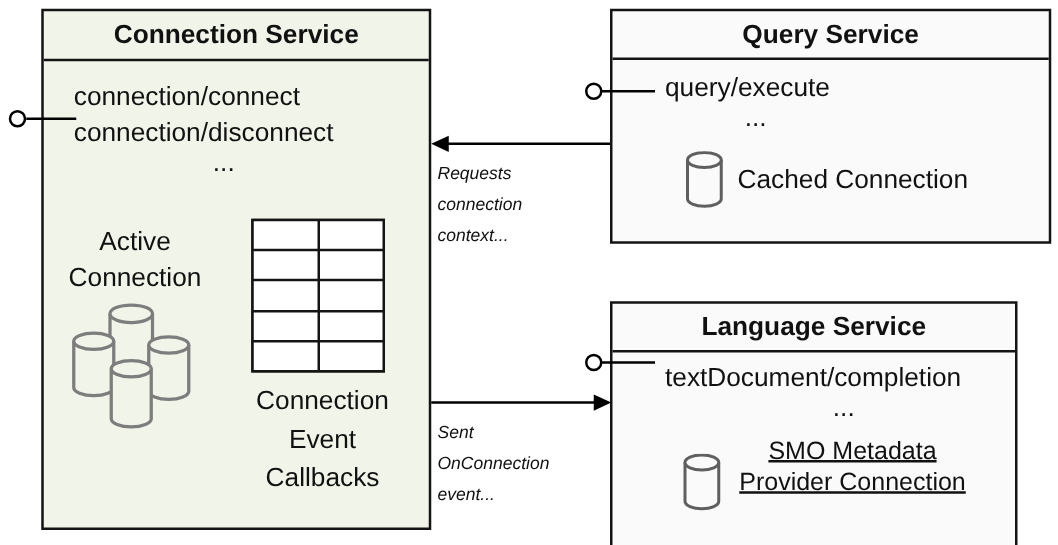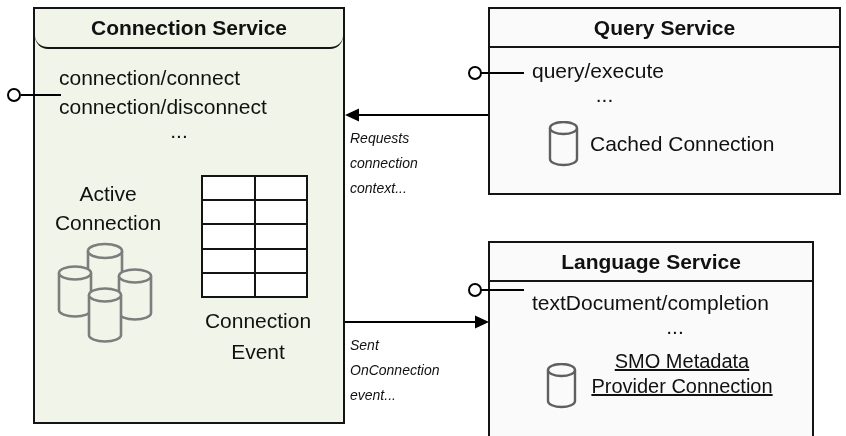--- a/index.html
+++ b/index.html
@@ -25,21 +25,21 @@
     border:2px solid var(--border);
     box-sizing:border-box;
   }
   .box-header{
     height:37px;
     border-bottom:2px solid var(--border);
     display:flex;align-items:center;justify-content:center;
     font-size:21px;font-weight:bold;
   }
   .conn{left:33px;top:7px;width:312px;height:417px;background:var(--connection-fill);}
-  .conn .box-header{height:38px;border-radius:13px;}
+  .conn .box-header{height:38px;}
   .query{left:488px;top:7px;width:353px;height:188px;background:var(--service-fill);}
   .lang{left:488px;top:225px;width:326px;height:200px;background:var(--service-fill);margin-top:16px;}
 
   .abs{position:absolute;}
   .methods{left:24px;top:54px;font-size:21px;line-height:29px;white-space:nowrap;}
   .conn-ellipsis{left:24px;top:110px;width:240px;text-align:center;font-size:21px;line-height:24px;}
   .active-label{left:2px;top:170px;width:142px;text-align:center;font-size:21px;line-height:29px;}
   .cyl-cluster{left:20px;top:232px;width:100px;height:104px;}
   .cb-table{
     left:166px;top:166px;width:107px;height:123px;
@@ -131,20 +131,21 @@
       <div class="cell"></div>
       <div class="cell"></div>
       <div class="cell"></div>
       <div class="cell"></div>
       <div class="cell"></div>
       <div class="cell"></div>
     </div>
     <div class="abs cb-label">
       <div>Connection</div>
       <div>Event</div>
+      <div>Callbacks</div>
     </div>
   </section>
 
   <section class="box query">
     <header class="box-header">Query Service</header>
     <div class="abs method q-method">query/execute</div>
     <div class="abs q-ellipsis">...</div>
     <svg class="abs db q-cyl" viewBox="0 0 33 46">
       <path d="M3 7 v31 a13.5 6 0 0 0 27 0 v-31"></path>
       <ellipse cx="16.5" cy="7" rx="13.5" ry="6"></ellipse>

